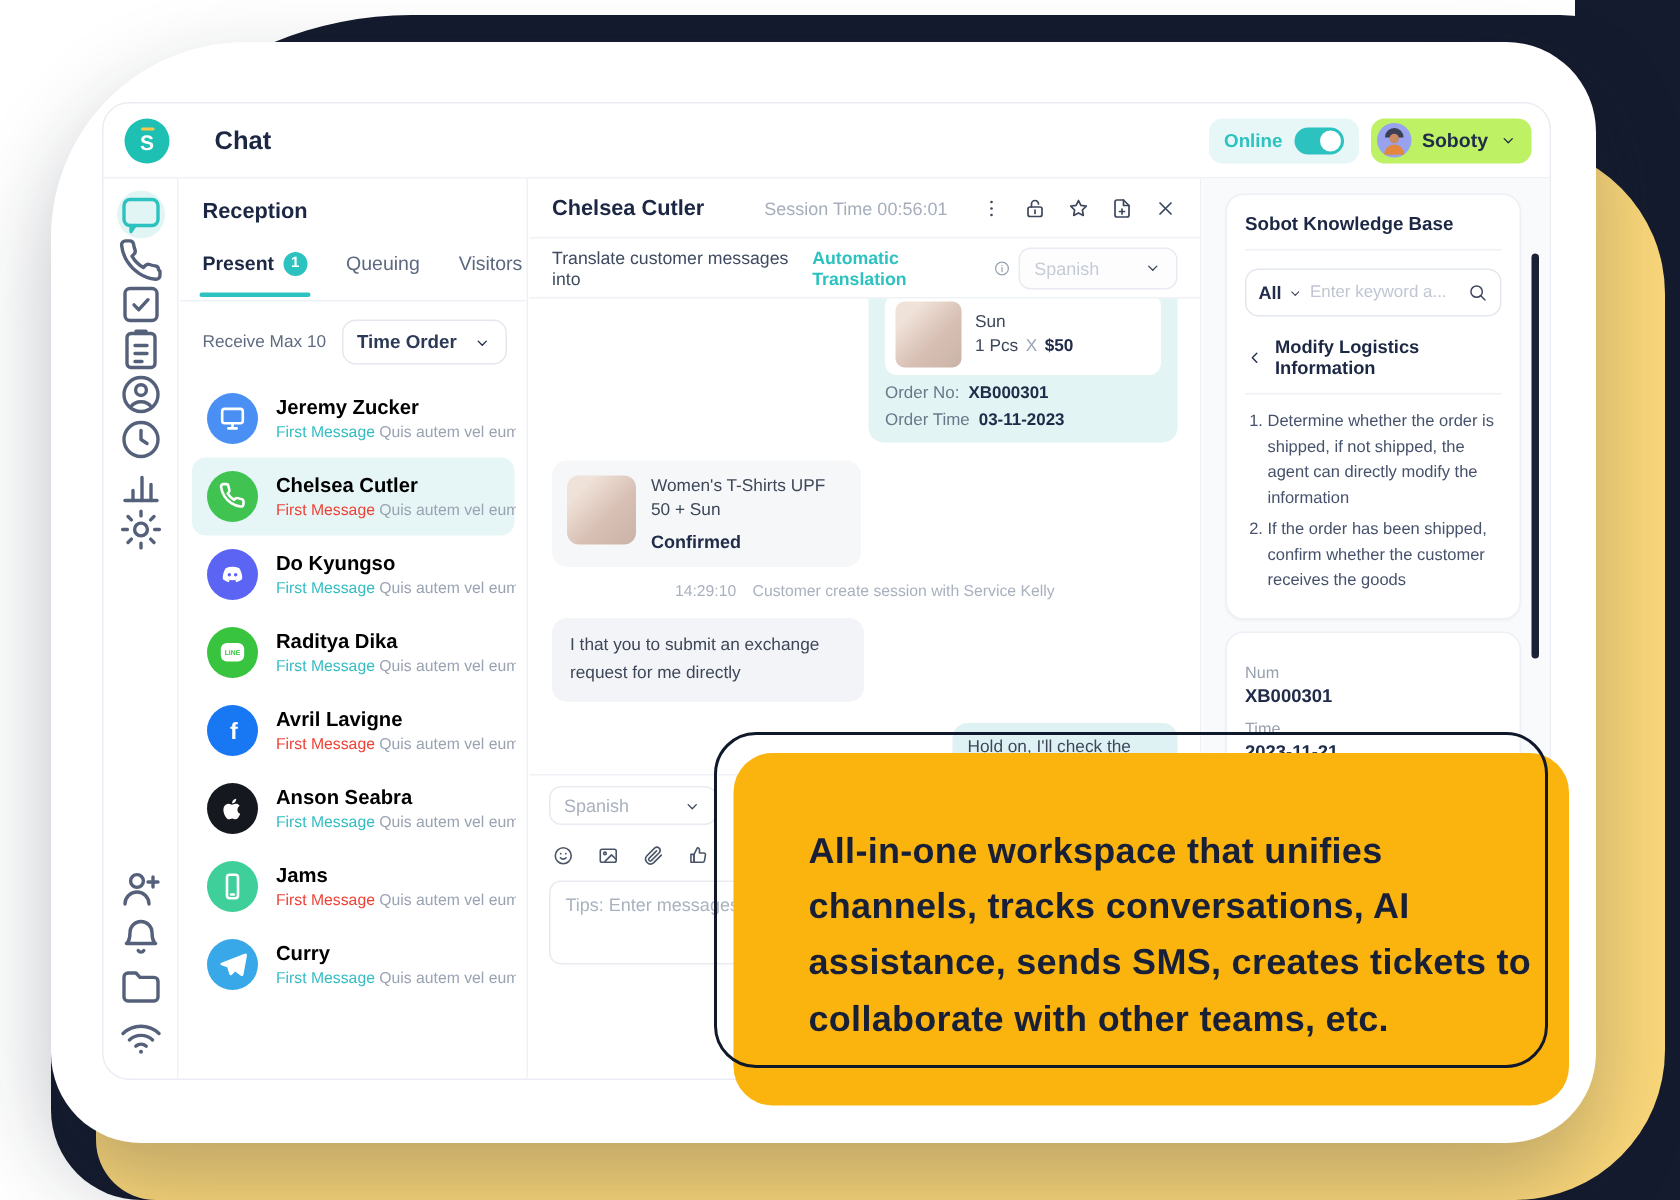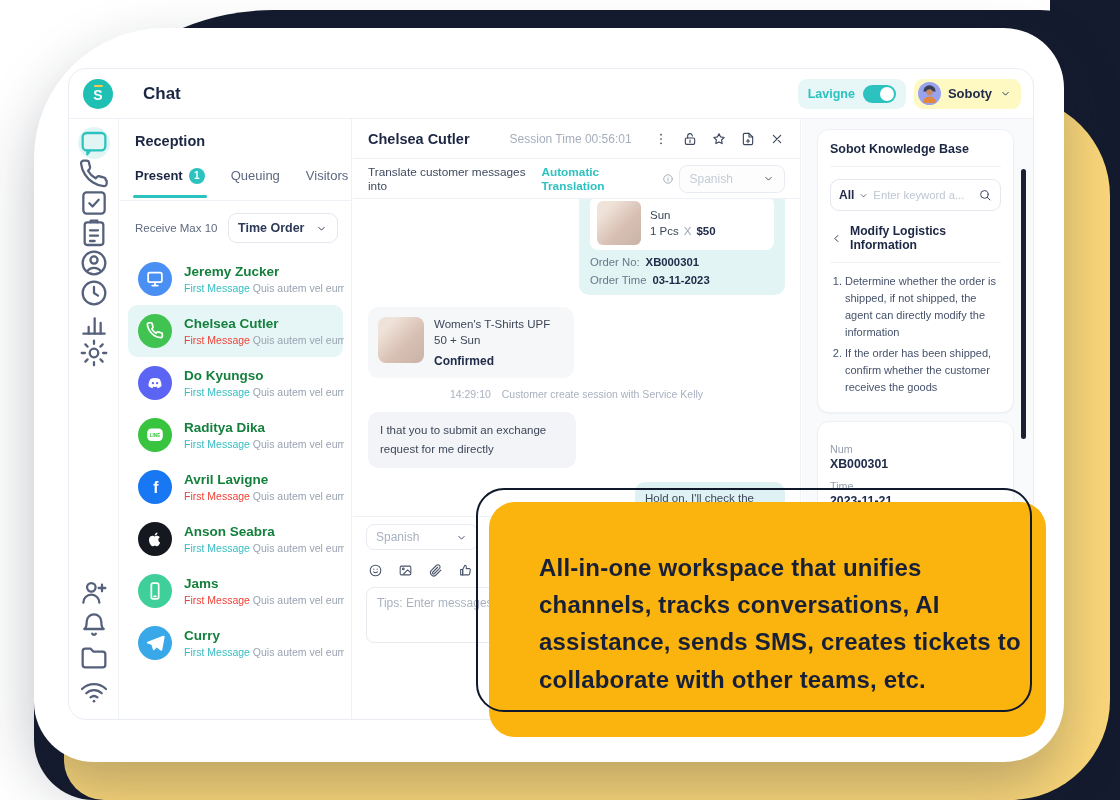--- a/index.html
+++ b/index.html
@@ -24,21 +24,21 @@
   .logo { width:30px; height:30px; border-radius:50%; background:#1fc0b4; display:flex; flex-direction:column;
           align-items:center; justify-content:center; margin-left:2px; }
   .logo .bar { width:9px; height:2.5px; background:#f7c948; border-radius:2px; margin-bottom:1px; }
   .logo .ltr { color:#fff; font-size:14px; font-weight:800; line-height:1; }
   .app-title { font-size:17px; font-weight:700; margin-left:30px; color:#1c2744; }
   .top-right { margin-left:auto; display:flex; gap:8px; align-items:center; }
   .online-pill { height:30px; background:#e7f6f7; border-radius:9px; display:flex; align-items:center; gap:8px; padding:0 10px; }
   .online-pill .lbl { color:#2cc2bf; font-size:12.5px; font-weight:600; }
   .toggle { width:33px; height:18px; border-radius:9px; background:#2cc2bf; position:relative; cursor:pointer; }
   .toggle .knob { position:absolute; right:2px; top:2px; width:14px; height:14px; border-radius:50%; background:#fff; }
-  .user-pill { height:30px; background:#fef9c3; border-radius:9px; display:flex; align-items:center; gap:7px; padding:0 9px 0 4px; cursor:pointer; }
+  .user-pill { height:30px; background:#bef264; border-radius:9px; display:flex; align-items:center; gap:7px; padding:0 9px 0 4px; cursor:pointer; }
   .user-avatar { width:23px; height:23px; border-radius:50%; background:#99a2ee; overflow:hidden; display:flex; align-items:flex-end; justify-content:center; }
   .user-pill .nm { font-size:13px; font-weight:700; color:#202c4a; }
   .icn { display:inline-flex; }
   .icn svg { width:1em; height:1em; }
 
   
   .rail { position:absolute; left:0; top:50px; bottom:0; width:50px; border-right:1px solid #eef1f5;
           display:flex; flex-direction:column; align-items:center; padding-top:8px; }
   .rail-item { width:32px; height:32px; border-radius:50%; display:flex; align-items:center; justify-content:center;
                color:#55607a; font-size:17px; margin-bottom:-2px; cursor:pointer; }
@@ -59,21 +59,21 @@
                     display:flex; align-items:center; justify-content:center; padding:0 4px; }
   .rec-controls { display:flex; align-items:center; justify-content:space-between; padding:12px 13px 6px 15px; }
   .rec-max { font-size:11.5px; color:#5f6b80; }
   .sort-select { width:110px; height:30px; border:1px solid #e4e8ee; border-radius:9px; display:flex; align-items:center;
                  justify-content:space-between; padding:0 9px; font-size:12.5px; font-weight:600; color:#2c3a57; cursor:pointer; background:#fff; }
   .contact-list { padding:4px 8px; }
   .contact { display:flex; align-items:center; gap:12px; height:52px; padding:0 10px; border-radius:9px; cursor:pointer; }
   .contact.selected { background:#e6f6f6; }
   .c-avatar { width:34px; height:34px; border-radius:50%; flex:none; display:flex; align-items:center; justify-content:center; }
   .c-avatar svg { width:22px; height:22px; }
-  .c-name { font-size:13.5px; font-weight:700; color:#15803d; line-height:1.25; }
+  .c-name { font-size:13.5px; font-weight:700; color:#000000; line-height:1.25; }
   .c-line2 { font-size:10.5px; margin-top:2px; white-space:nowrap; overflow:hidden; width:160px; }
   .c-tag { font-weight:400; }
   .c-tag.teal { color:#35bdc3; } .c-tag.red { color:#ee4237; }
   .c-prev { color:#9aa3b2; }
 
   
   .chatcol { position:absolute; left:284px; top:50px; bottom:0; width:448px; border-right:1px solid #eef1f5; }
   .chat-head { height:40px; border-bottom:1px solid #eef1f5; display:flex; align-items:center; padding:0 15px; }
   .chat-name { font-size:14.5px; font-weight:700; color:#1c2744; }
   .chat-session { font-size:12px; color:#a6aebc; margin-left:40px; }
@@ -156,21 +156,21 @@
   <div class="app">
 
     <div class="app-top">
       <div class="logo">
         <span class="bar"></span>
         <span class="ltr">S</span>
       </div>
       <div class="app-title">Chat</div>
       <div class="top-right">
         <div class="online-pill">
-          <span class="lbl">Lavigne</span>
+          <span class="lbl">Online</span>
           <div class="toggle">
               <div class="knob"></div>
             </div>
         </div>
         <div class="user-pill">
           <span class="user-avatar" id="user-avatar">
               <svg viewBox="0 0 24 24" width="23" height="23">
                 <path d="M12 3.5a6.5 6.5 0 0 1 6.5 6.5h-13A6.5 6.5 0 0 1 12 3.5z" fill="#3a3f55"></path>
                 <circle cx="12" cy="10.8" r="3.3" fill="#c98a63"></circle>
                 <path d="M5 22a7 7 0 0 1 14 0z" fill="#e2873c"></path>

